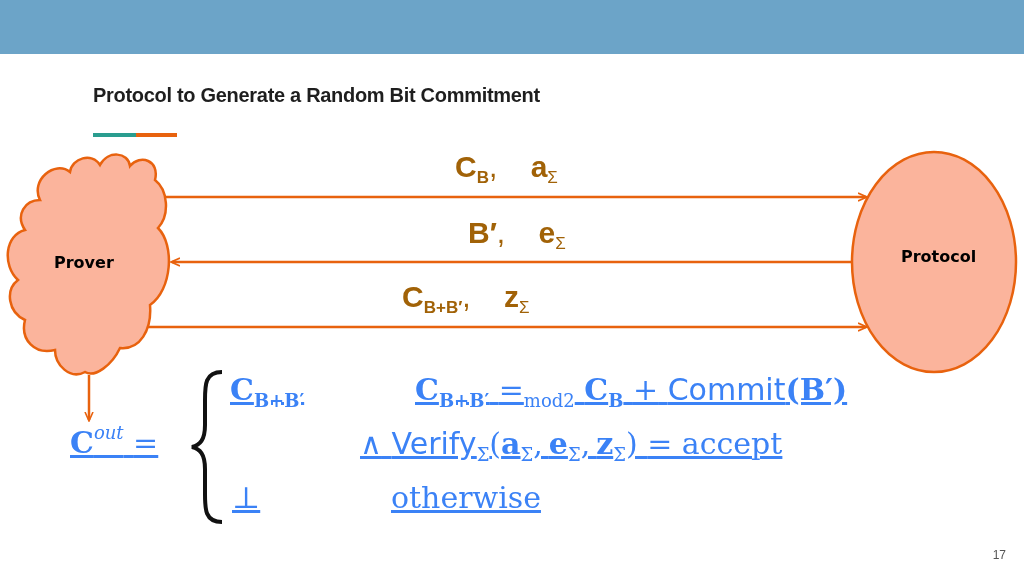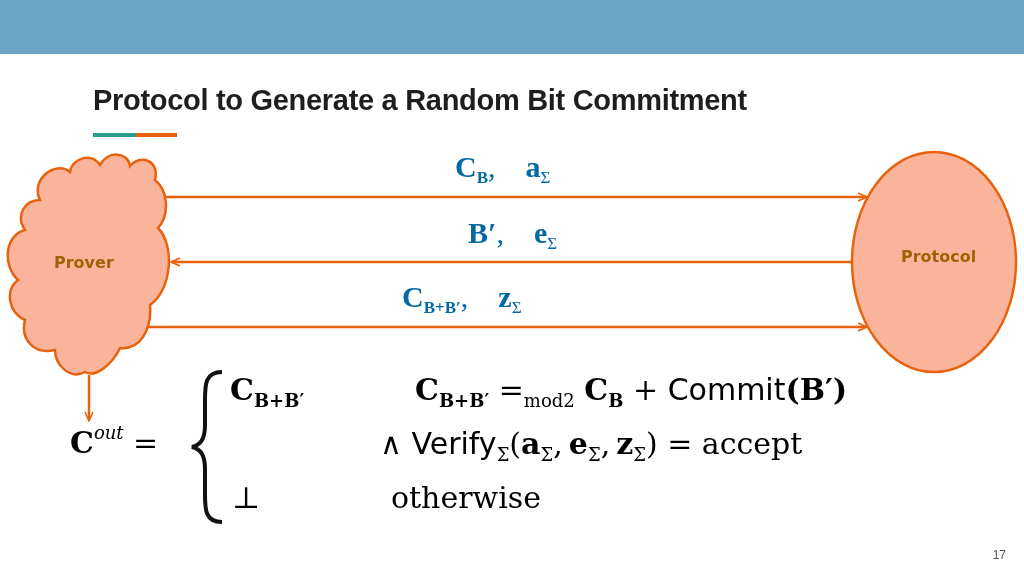--- a/index.html
+++ b/index.html
@@ -1,27 +1,27 @@
 <!DOCTYPE html>
 <html><head>
 <meta charset="utf-8">
 <style>
   html, body { margin:0; padding:0; }
   body { width:1024px; height:576px; position:relative; overflow:hidden; background:#ffffff; font-family:"Liberation Sans", sans-serif; }
   .topbar { position:absolute; left:0; top:0; width:1024px; height:54px; background:#6ca4c8; }
-  .title { position:absolute; left:93px; top:84px; font-size:29px; font-weight:bold; color:#1e1e1e; letter-spacing:-0.3px; font-family:"Liberation Sans", sans-serif; }
+  .title { position:absolute; left:93px; top:84px; font-size:20px; font-weight:bold; color:#1e1e1e; letter-spacing:-0.3px; font-family:"Liberation Sans", sans-serif; }
   .accent { position:absolute; top:133px; height:4px; }
   .accent.teal { left:93px; width:43px; background:#2a9d8f; }
   .accent.orange { left:136px; width:41px; background:#e8620e; }
   svg.diagram { position:absolute; left:0; top:0; }
-  .node-label { position:absolute; font-weight:bold; font-size:16px; color:#a16207; font-family:"DejaVu Sans", sans-serif;text-align:right; }
-  .msg { position:absolute; font-family:Liberation Serif, serif; font-size:30px; color:#0369a1; white-space:nowrap; }
+  .node-label { position:absolute; font-weight:bold; font-size:16px; color:#000000; font-family:"DejaVu Sans", sans-serif;text-align:right; }
+  .msg { position:absolute; font-family:Liberation Sans, sans-serif; font-size:30px; color:#a16207; white-space:nowrap; }
   .msg b { font-weight:bold; }
   .msg sub { font-size:17px; vertical-align:-6px; }
-  .math { position:absolute; font-family:"DejaVu Serif", serif; color:#000000; white-space:nowrap; font-size:30px; }
+  .math { position:absolute; font-family:"DejaVu Serif", serif; color:#3b82f6; white-space:nowrap; font-size:30px;text-decoration:underline; }
   .math sub { font-size:18px; vertical-align:-7px; }
   .math sup { font-size:18px; vertical-align:14px; font-style:italic; }
   .sans { font-family:"DejaVu Sans", sans-serif; }
   .pagenum { position:absolute; right:18px; bottom:14px; font-size:12px; color:#555; }
 </style>
 </head>
 <body>
 
 <div class="topbar"></div>
 <div class="title">Protocol to Generate a Random Bit Commitment</div>
@@ -84,21 +84,21 @@
 <div class="math" style="left:230px; top:372px;">
   <b>C</b><sub><b>B+B′</b></sub>
 </div>
 <div class="math" style="left:378px; top:372px;margin-left:37px;">
   <b>C</b><sub><b>B+B′</b></sub>
   <span>=</span><sub>mod2</sub>
   <b>C</b><sub><b>B</b></sub>
   <span>+</span>
   <span class="sans">Commit</span><b>(B′)</b>
 </div>
-<div class="math" style="left:380px; top:426px;">
+<div class="math" style="left:360px; top:426px;">
   <span class="sans">∧</span>
   <span class="sans">Verify</span><sub>Σ</sub>(<b>a</b><sub>Σ</sub>, <b>e</b><sub>Σ</sub>, <b>z</b><sub>Σ</sub>)
   <span>= accept</span>
 </div>
 
 <div class="math" style="left:232px; top:480px;">⊥</div>
 <div class="math" style="left:391px; top:480px;">otherwise</div>
 
 <div class="pagenum">17</div>
 

